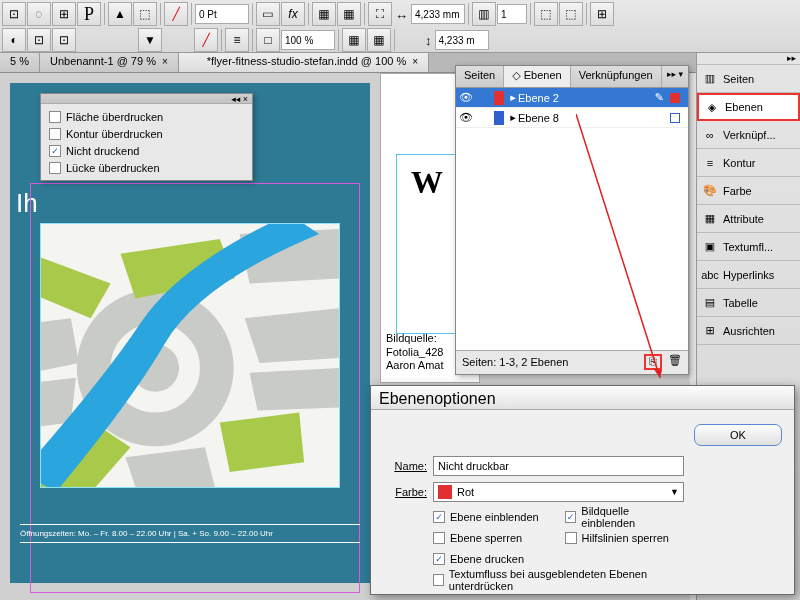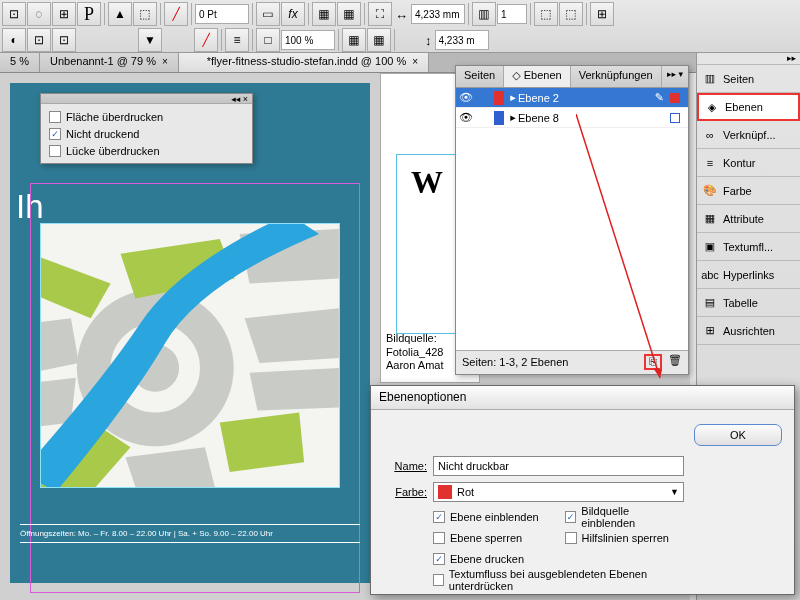--- a/index.html
+++ b/index.html
@@ -14,21 +14,21 @@
 
 
 .tabs { height: 20px; background: #b8b8b8; display: flex; border-bottom: 1px solid #888; }
 .tab { padding: 2px 10px; background: linear-gradient(#d8d8d8,#c8c8c8); border-right: 1px solid #999; font-size: 11px; position: relative; }
 .tab.active { background: linear-gradient(#eee,#ddd); padding-left: 28px; }
 .tab .close { margin-left: 6px; font-size: 10px; }
 
 
 .workspace { position: absolute; top: 73px; left: 0; right: 110px; bottom: 0; background: #d0d0d0; }
 .canvas { position: absolute; top: 10px; left: 10px; width: 360px; height: 500px; background: #2e7a94; }
-.canvas .heading { position: absolute; top: 105px; left: 6px; font-size: 33px; color: #fff; font-weight: 300; }
+.canvas .heading { position: absolute; top: 105px; left: 6px; font-size: 26px; color: #fff; font-weight: 300; }
 .map-img { position: absolute; top: 140px; left: 30px; width: 300px; height: 265px; background: #f4f4f0; border: 1px solid #8fe3f5; }
 .map-svg { width: 100%; height: 100%; }
 .footer-line { position: absolute; bottom: 40px; left: 10px; right: 10px; border-top: 1px solid #fff; font-size: 8px; color: #fff; padding-top: 4px; border-bottom: 1px solid #fff; padding-bottom: 4px; }
 .guide-box { position: absolute; top: 100px; left: 20px; width: 330px; height: 410px; border: 1px solid #d95bd9; pointer-events: none; }
 
 
 .doc2 { position: absolute; top: 73px; left: 380px; width: 100px; height: 310px; background: #fff; border: 1px solid #aaa; }
 .doc2 .bigW { font-size: 32px; font-weight: bold; position: absolute; top: 90px; left: 30px; font-family: serif; }
 .doc2 .imgcap { position: absolute; bottom: 10px; left: 5px; font-size: 8px; line-height: 1.2; }
 .doc2 .frame { position: absolute; top: 80px; left: 15px; width: 60px; height: 180px; border: 1px solid #59c3e6; }
@@ -61,21 +61,21 @@
 
 .attr-panel { position: absolute; top: 93px; left: 40px; width: 213px; background: #eee; border: 1px solid #888; box-shadow: 2px 2px 6px rgba(0,0,0,.3); z-index: 5; }
 .attr-head { height: 20px; background: linear-gradient(#ddd,#ccc); border-bottom: 1px solid #aaa; padding: 2px 6px; font-size: 11px; display: flex; justify-content: space-between; font-weight: bold; }
 .attr-pretab { height: 10px; background: linear-gradient(#d0d0d0,#c4c4c4); border-bottom: 1px solid #aaa; text-align: right; padding-right: 4px; font-size: 9px; }
 .attr-body { padding: 4px 8px; background: #e8e8e8; }
 .attr-row { display: flex; align-items: center; height: 17px; font-size: 11px; gap: 5px; }
 .chk { width: 12px; height: 12px; border: 1px solid #888; background: #fff; display: inline-flex; align-items: center; justify-content: center; font-size: 9px; color: #2060c0; }
 
 
 .dialog { position: absolute; left: 370px; top: 385px; width: 425px; height: 210px; background: #f0f0f0; border: 1px solid #6a6a6a; box-shadow: 3px 3px 10px rgba(0,0,0,.4); z-index: 10; }
-.dlg-title { height: 24px; background: linear-gradient(#fdfdfd,#e2e2e2); border-bottom: 1px solid #aaa; padding: 4px 8px; font-size: 12px; }
+.dlg-title { height: 24px; background: linear-gradient(#fdfdfd,#e2e2e2); border-bottom: 1px solid #aaa; padding: 4px 8px; font-size: 16px; }
 .dlg-body { padding: 14px 12px; display: flex; gap: 10px; }
 .dlg-left { flex: 1; margin-top: 32px; }
 .dlg-right { width: 88px; display: flex; flex-direction: column; gap: 6px; }
 .dlg-btn { height: 22px; background: linear-gradient(#fdfdfd,#e0e0e0); border: 1px solid #888; border-radius: 7px; font-size: 11px; }
 .dlg-btn.ok { border: 1px solid #5a8bd0; }
 .fld-row { display: flex; align-items: center; gap: 6px; margin-bottom: 6px; }
 .fld-row label { width: 44px; text-align: right; text-decoration: underline; text-decoration-style: solid; }
 .fld-row label::first-letter { text-decoration: underline; }
 .txt-input { flex: 1; height: 20px; border: 1px solid #888; padding: 0 4px; font-size: 11px; }
 .color-sel { flex: 1; height: 20px; border: 1px solid #888; display: flex; align-items: center; padding: 0 4px; gap: 5px; background: #fff; }
@@ -271,20 +271,24 @@
 </div>
 
 <div class="attr-panel">
   <div class="attr-pretab">◂◂ ×</div>
   <div class="attr-body" id="attr-items">
       <div class="attr-row">
         <span class="chk"></span>
         <span>Fläche überdrucken</span>
       </div>
       <div class="attr-row">
+        <span class="chk"></span>
+        <span>Kontur überdrucken</span>
+      </div>
+      <div class="attr-row">
         <span class="chk">✓</span>
         <span>Nicht druckend</span>
       </div>
       <div class="attr-row">
         <span class="chk"></span>
         <span>Lücke überdrucken</span>
       </div>
     </div>
 </div>
 

